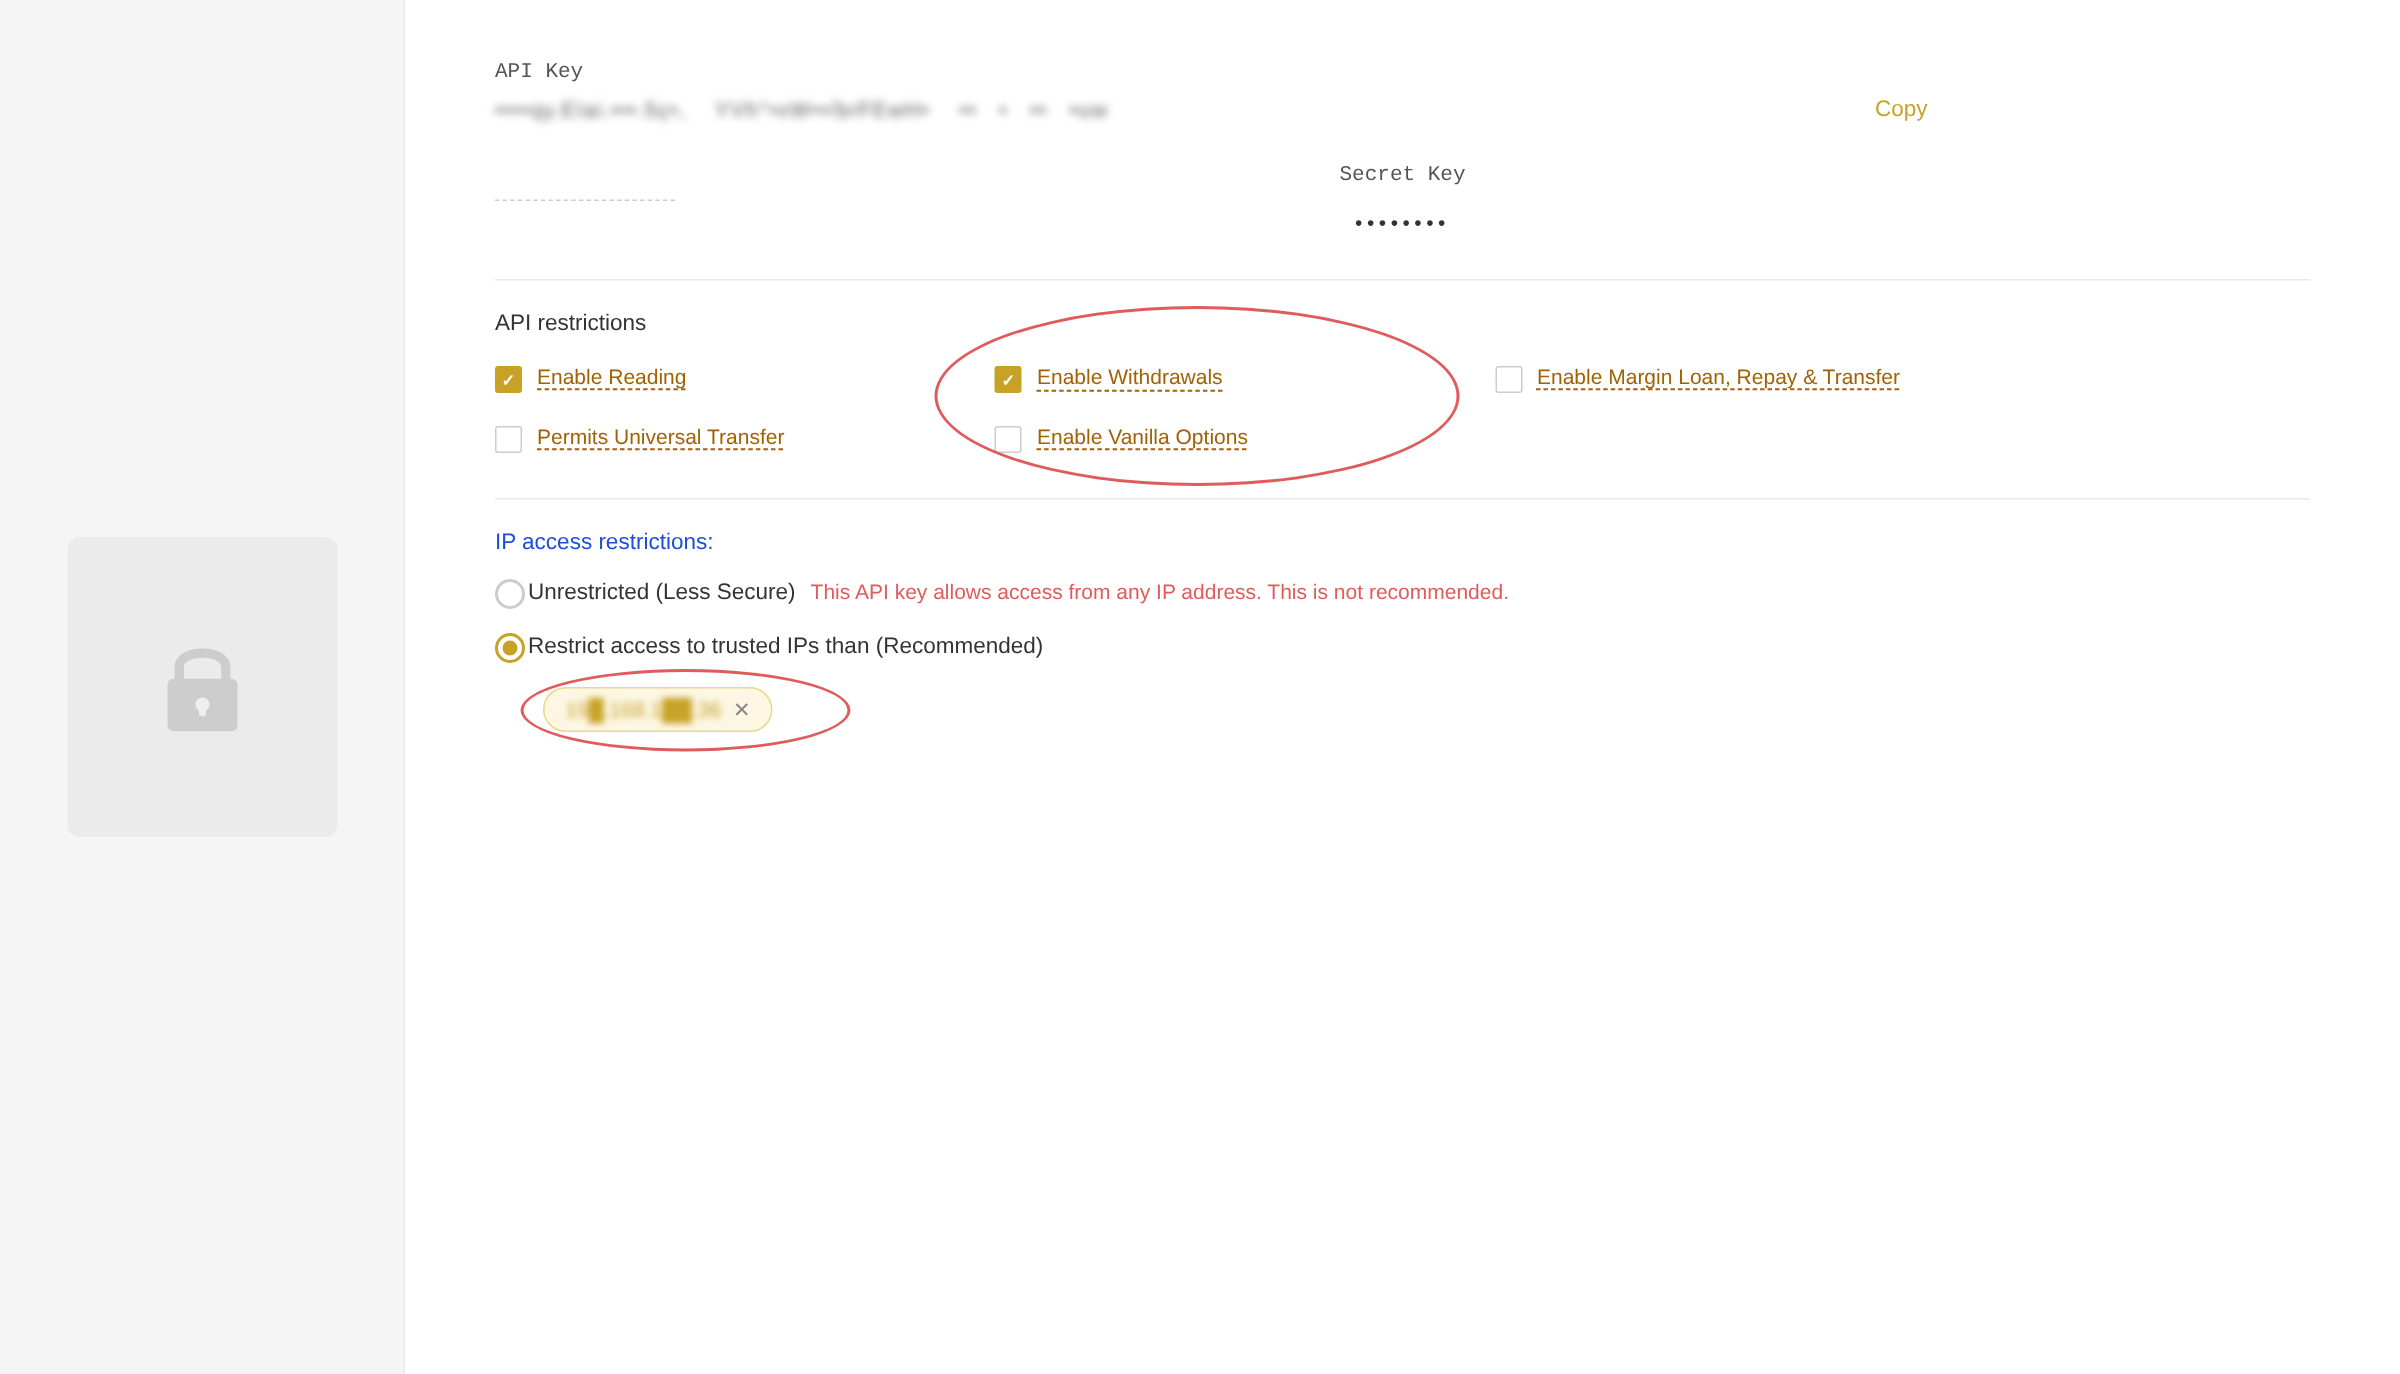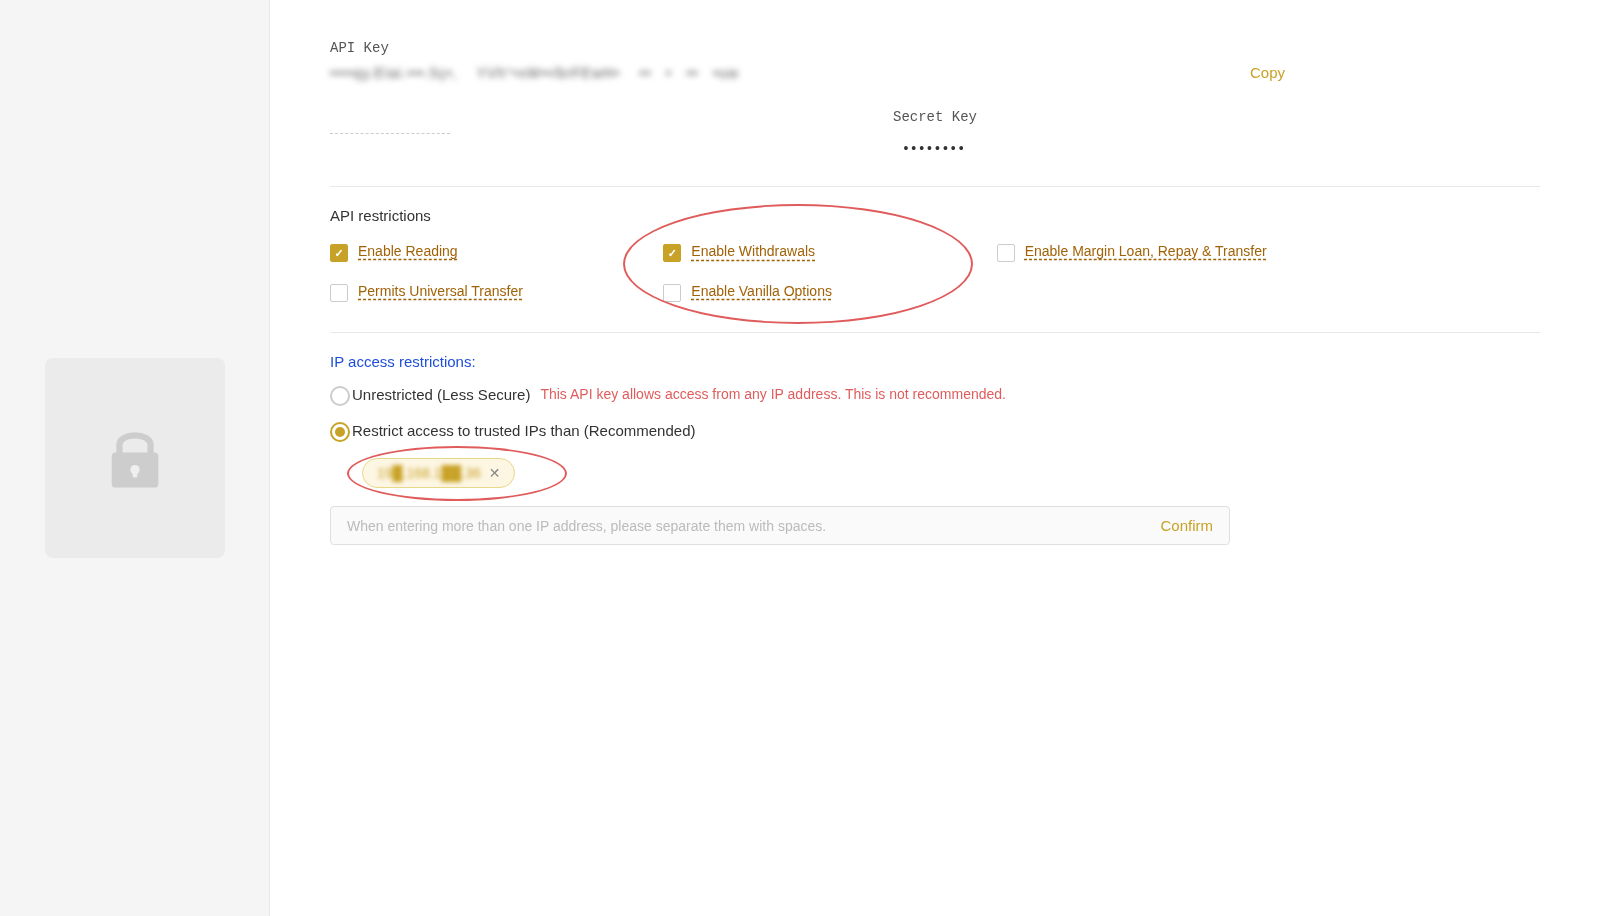--- a/index.html
+++ b/index.html
@@ -347,21 +347,17 @@
       </div>
 
       <div class="ip-tag-row">
         <div class="ip-tag-ellipse"></div>
         <div class="ip-tag">
           <span class="ip-tag-text">19█.168.1██.36</span>
           <span class="ip-tag-close">✕</span>
         </div>
       </div>
 
-      <div class="ip-input-row">
-        <span class="ip-input-placeholder">When entering more than one IP address, please separate them with spaces.</span>
-        <button class="confirm-btn">Confirm</button>
-      </div>
 
     </div>
 
   </div>
 </div>
 
 </body></html>

